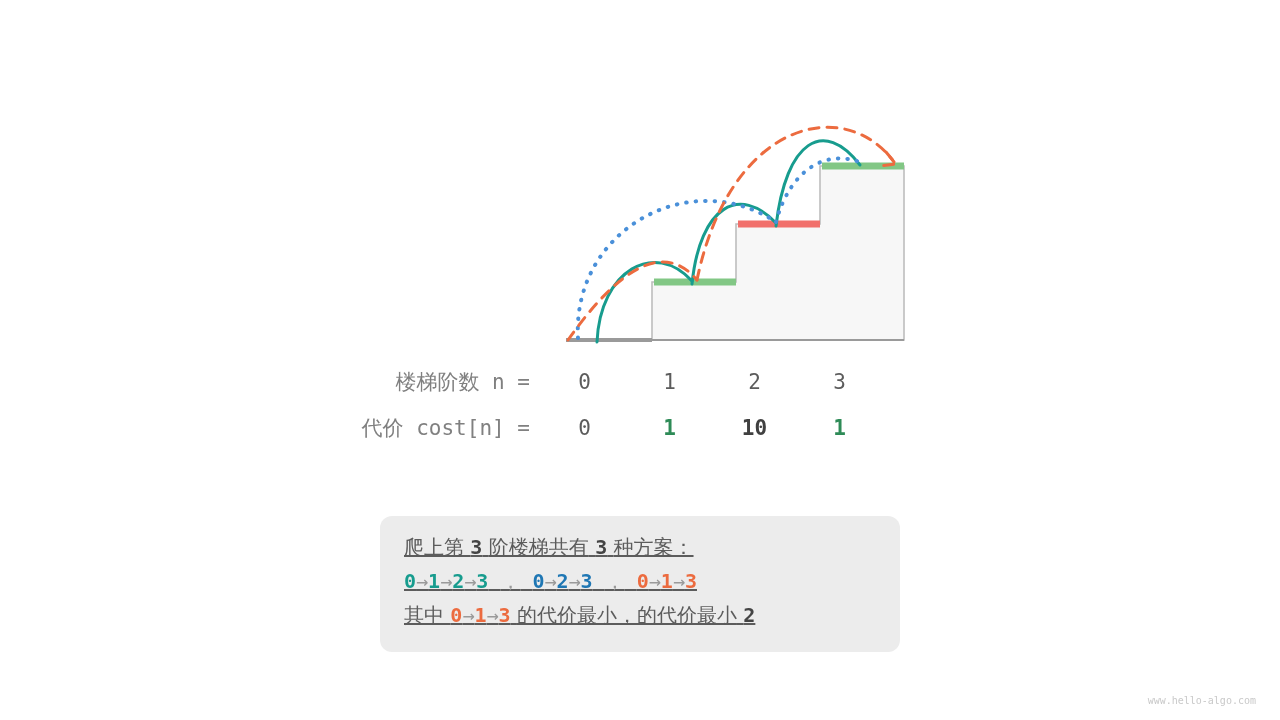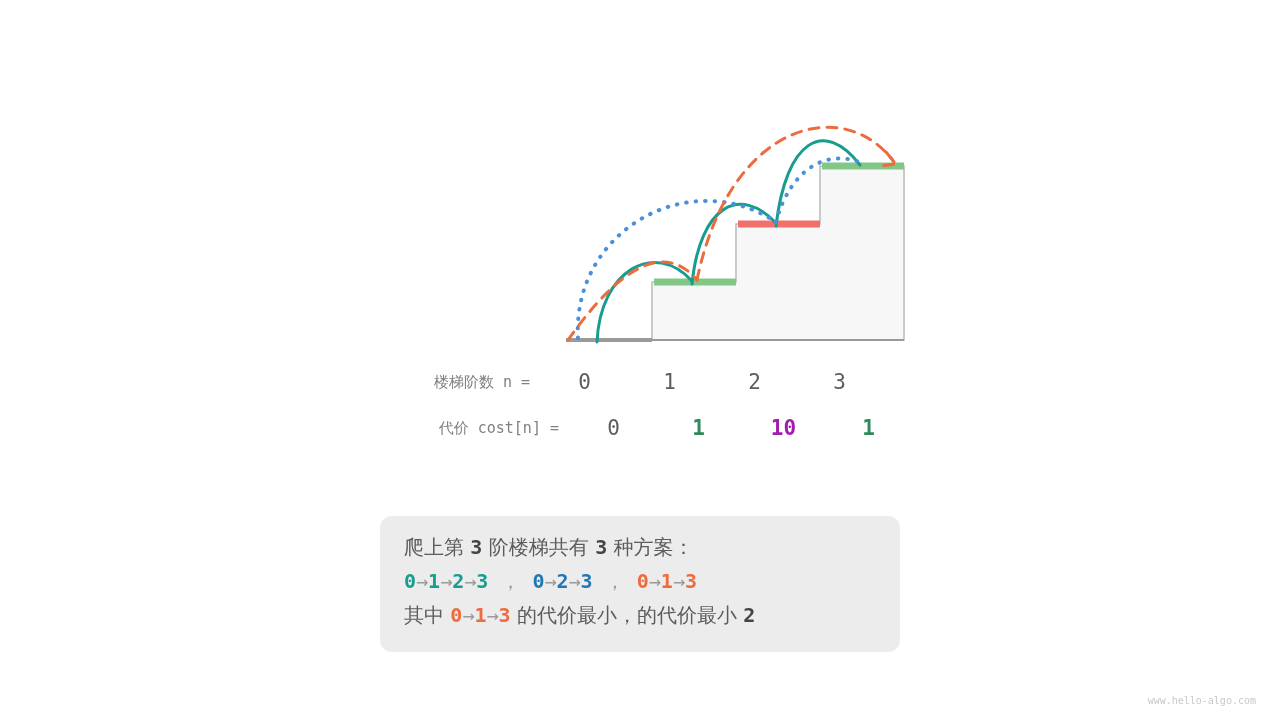--- a/index.html
+++ b/index.html
@@ -40,60 +40,61 @@
     left: 0;
     width: 640px;
     height: 44px;
     display: flex;
     align-items: center;
   }
   .row-label {
     width: 230px;
     text-align: right;
     padding-right: 12px;
-    font-size: 15px;
+    font-size: 21px;
     color: #808080;
     font-family: "DejaVu Sans Mono", "Liberation Mono", monospace;
     white-space: nowrap;
   }
   .row-label .cjk {
     font-family: "DejaVu Sans", "Liberation Sans", sans-serif;
   }
   .cells {
     display: flex;
   }
   .cell {
     width: 85px;
     text-align: center;
     font-size: 21px;
     font-family: "DejaVu Sans Mono", "Liberation Mono", monospace;
     color: #5c5c5c;
   }
   .cell.green { color: #2e8b57; font-weight: bold; }
-  .cell.red   { color: #a21caf; font-weight: bold; }
+  .cell.red   { color: #404040; font-weight: bold; }
   .cell.gray  { color: #5c5c5c; }
 
   
   .caption-box {
     position: absolute;
     left: 380px;
     top: 516px;
     width: 520px;
     height: 136px;
     background: #ececec;
     border-radius: 12px;
     padding: 14px 24px;
     box-sizing: border-box;
   }
   .caption-line {
     font-size: 20px;
     color: #5c5c5c;
     line-height: 34px;
     white-space: nowrap;
     font-family: "DejaVu Sans", "Liberation Sans", sans-serif;
+    text-decoration: underline;
   }
   .mono { font-family: "DejaVu Sans Mono", "Liberation Mono", monospace; }
   .teal   { color: #179c8e; font-weight: bold; }
   .blue   { color: #1f77b4; font-weight: bold; }
   .orange { color: #ec6b3f; font-weight: bold; }
   .dark   { color: #444444; font-weight: bold; }
   .arrowg { color: #9a9a9a; }
 
   
   .watermark {
@@ -152,21 +153,21 @@
         <span>=</span>
       </div>
       <div class="cells">
         <div class="cell gray">0</div>
         <div class="cell gray">1</div>
         <div class="cell gray">2</div>
         <div class="cell gray">3</div>
       </div>
     </div>
 
-    <div class="row" style="top:46px;justify-content:center;">
+    <div class="row" style="top:46px;">
       <div class="row-label">
         <span class="cjk">代价</span>
         <span>cost[n]</span>
         <span>=</span>
       </div>
       <div class="cells">
         <div class="cell gray">0</div>
         <div class="cell green">1</div>
         <div class="cell red">10</div>
         <div class="cell green">1</div>

